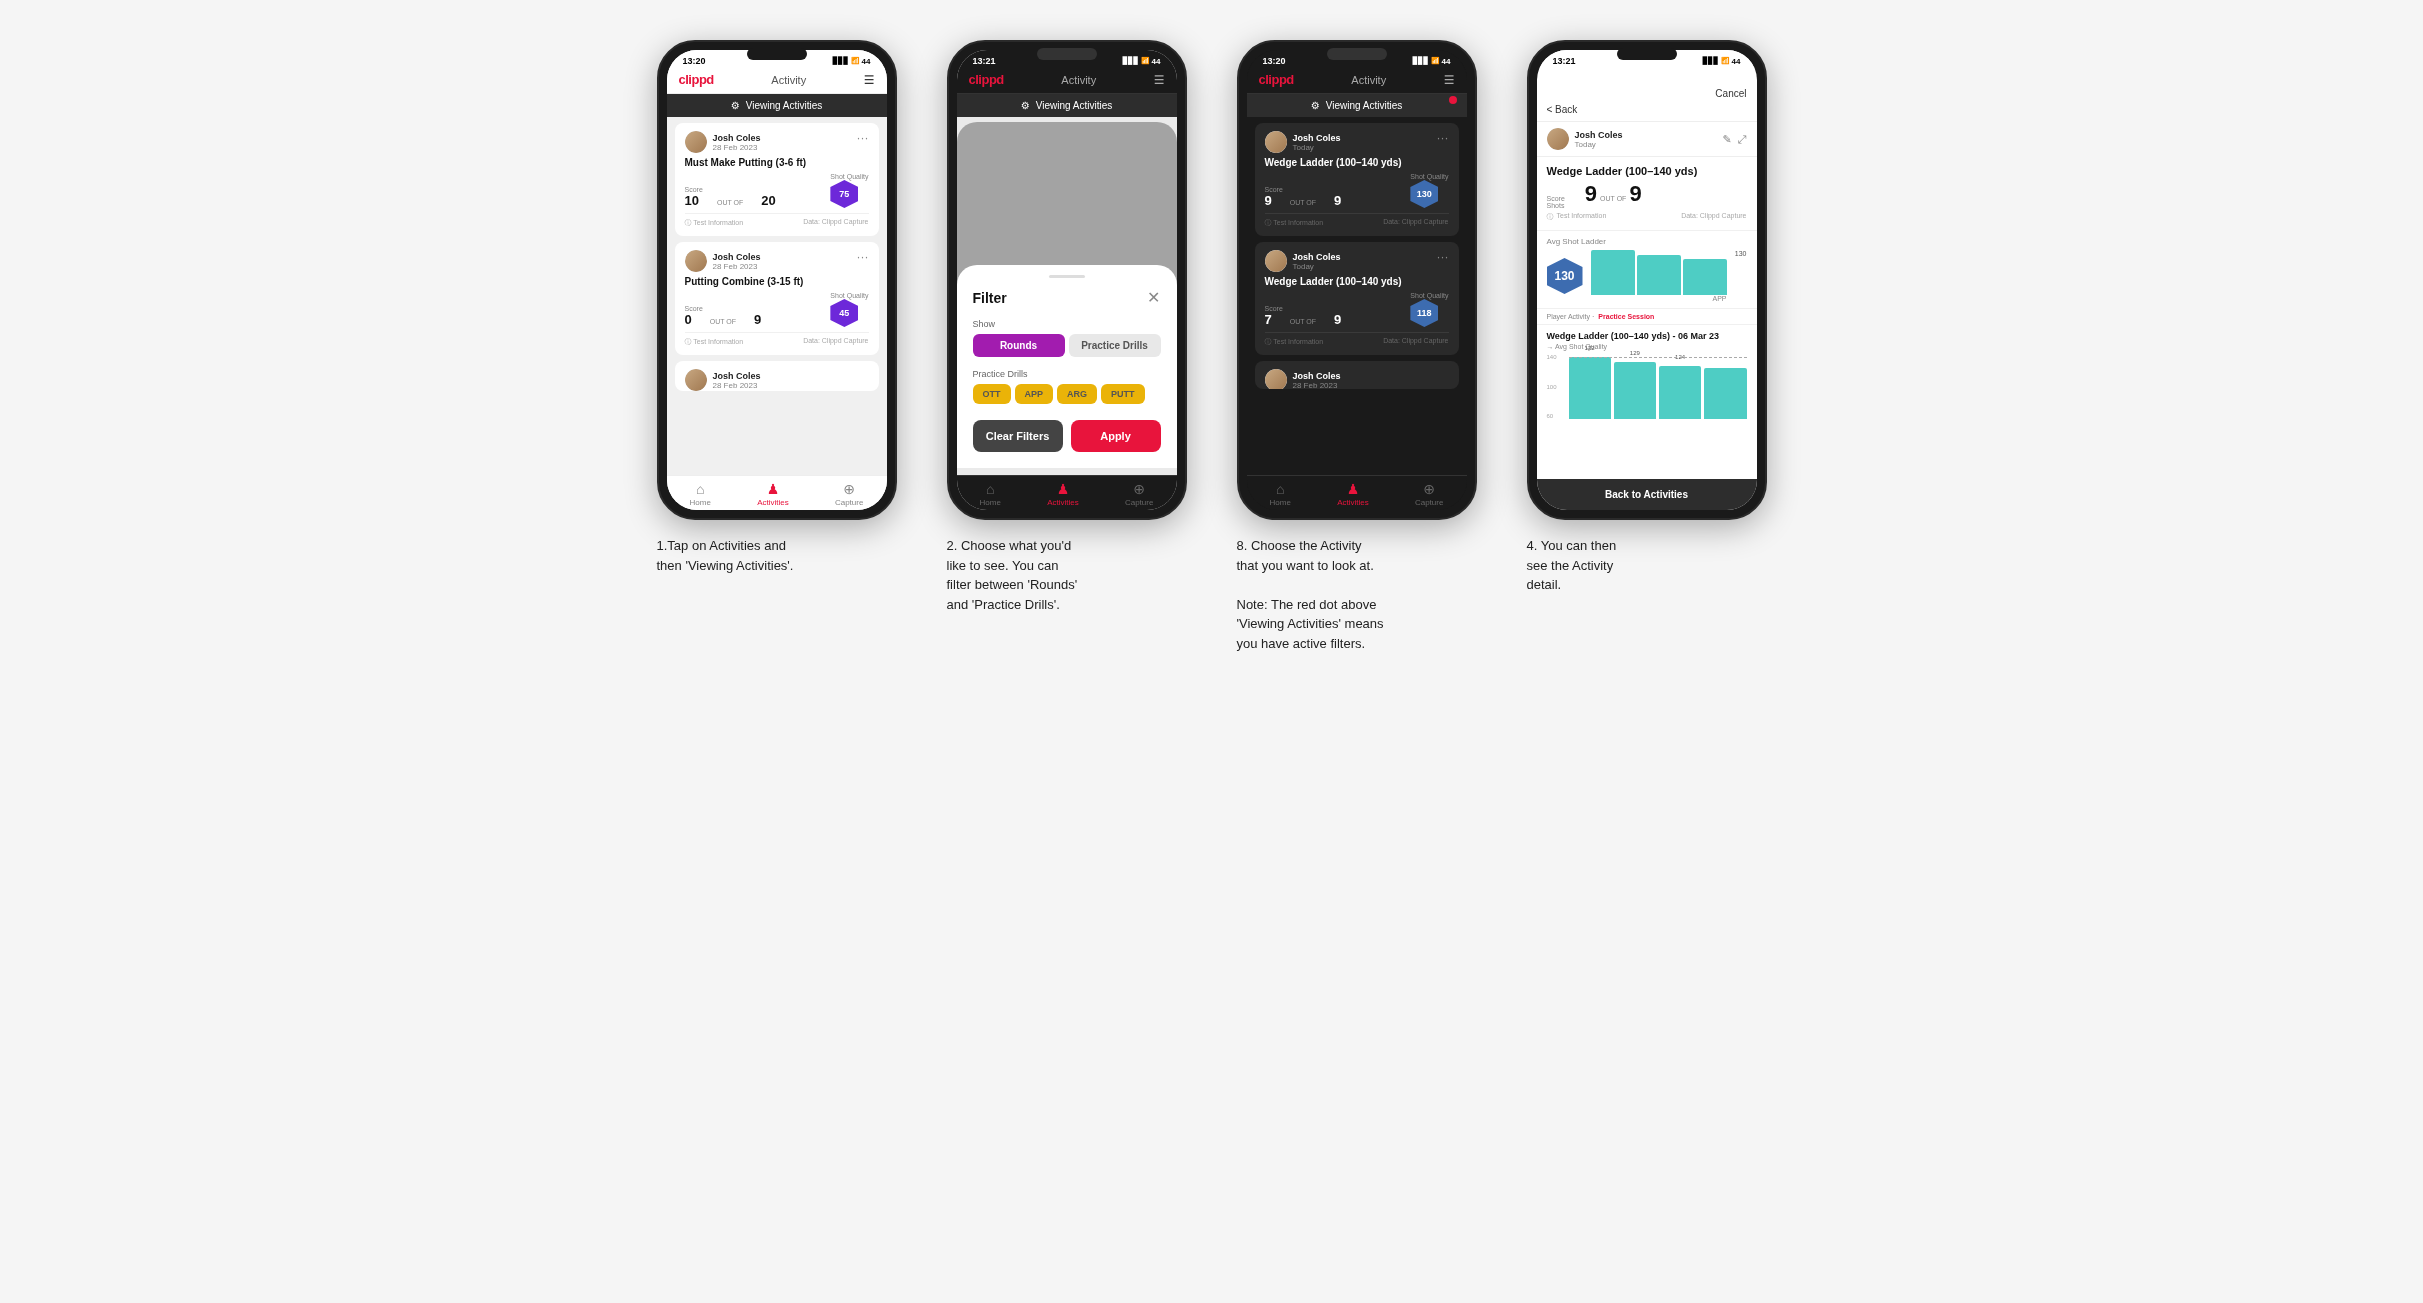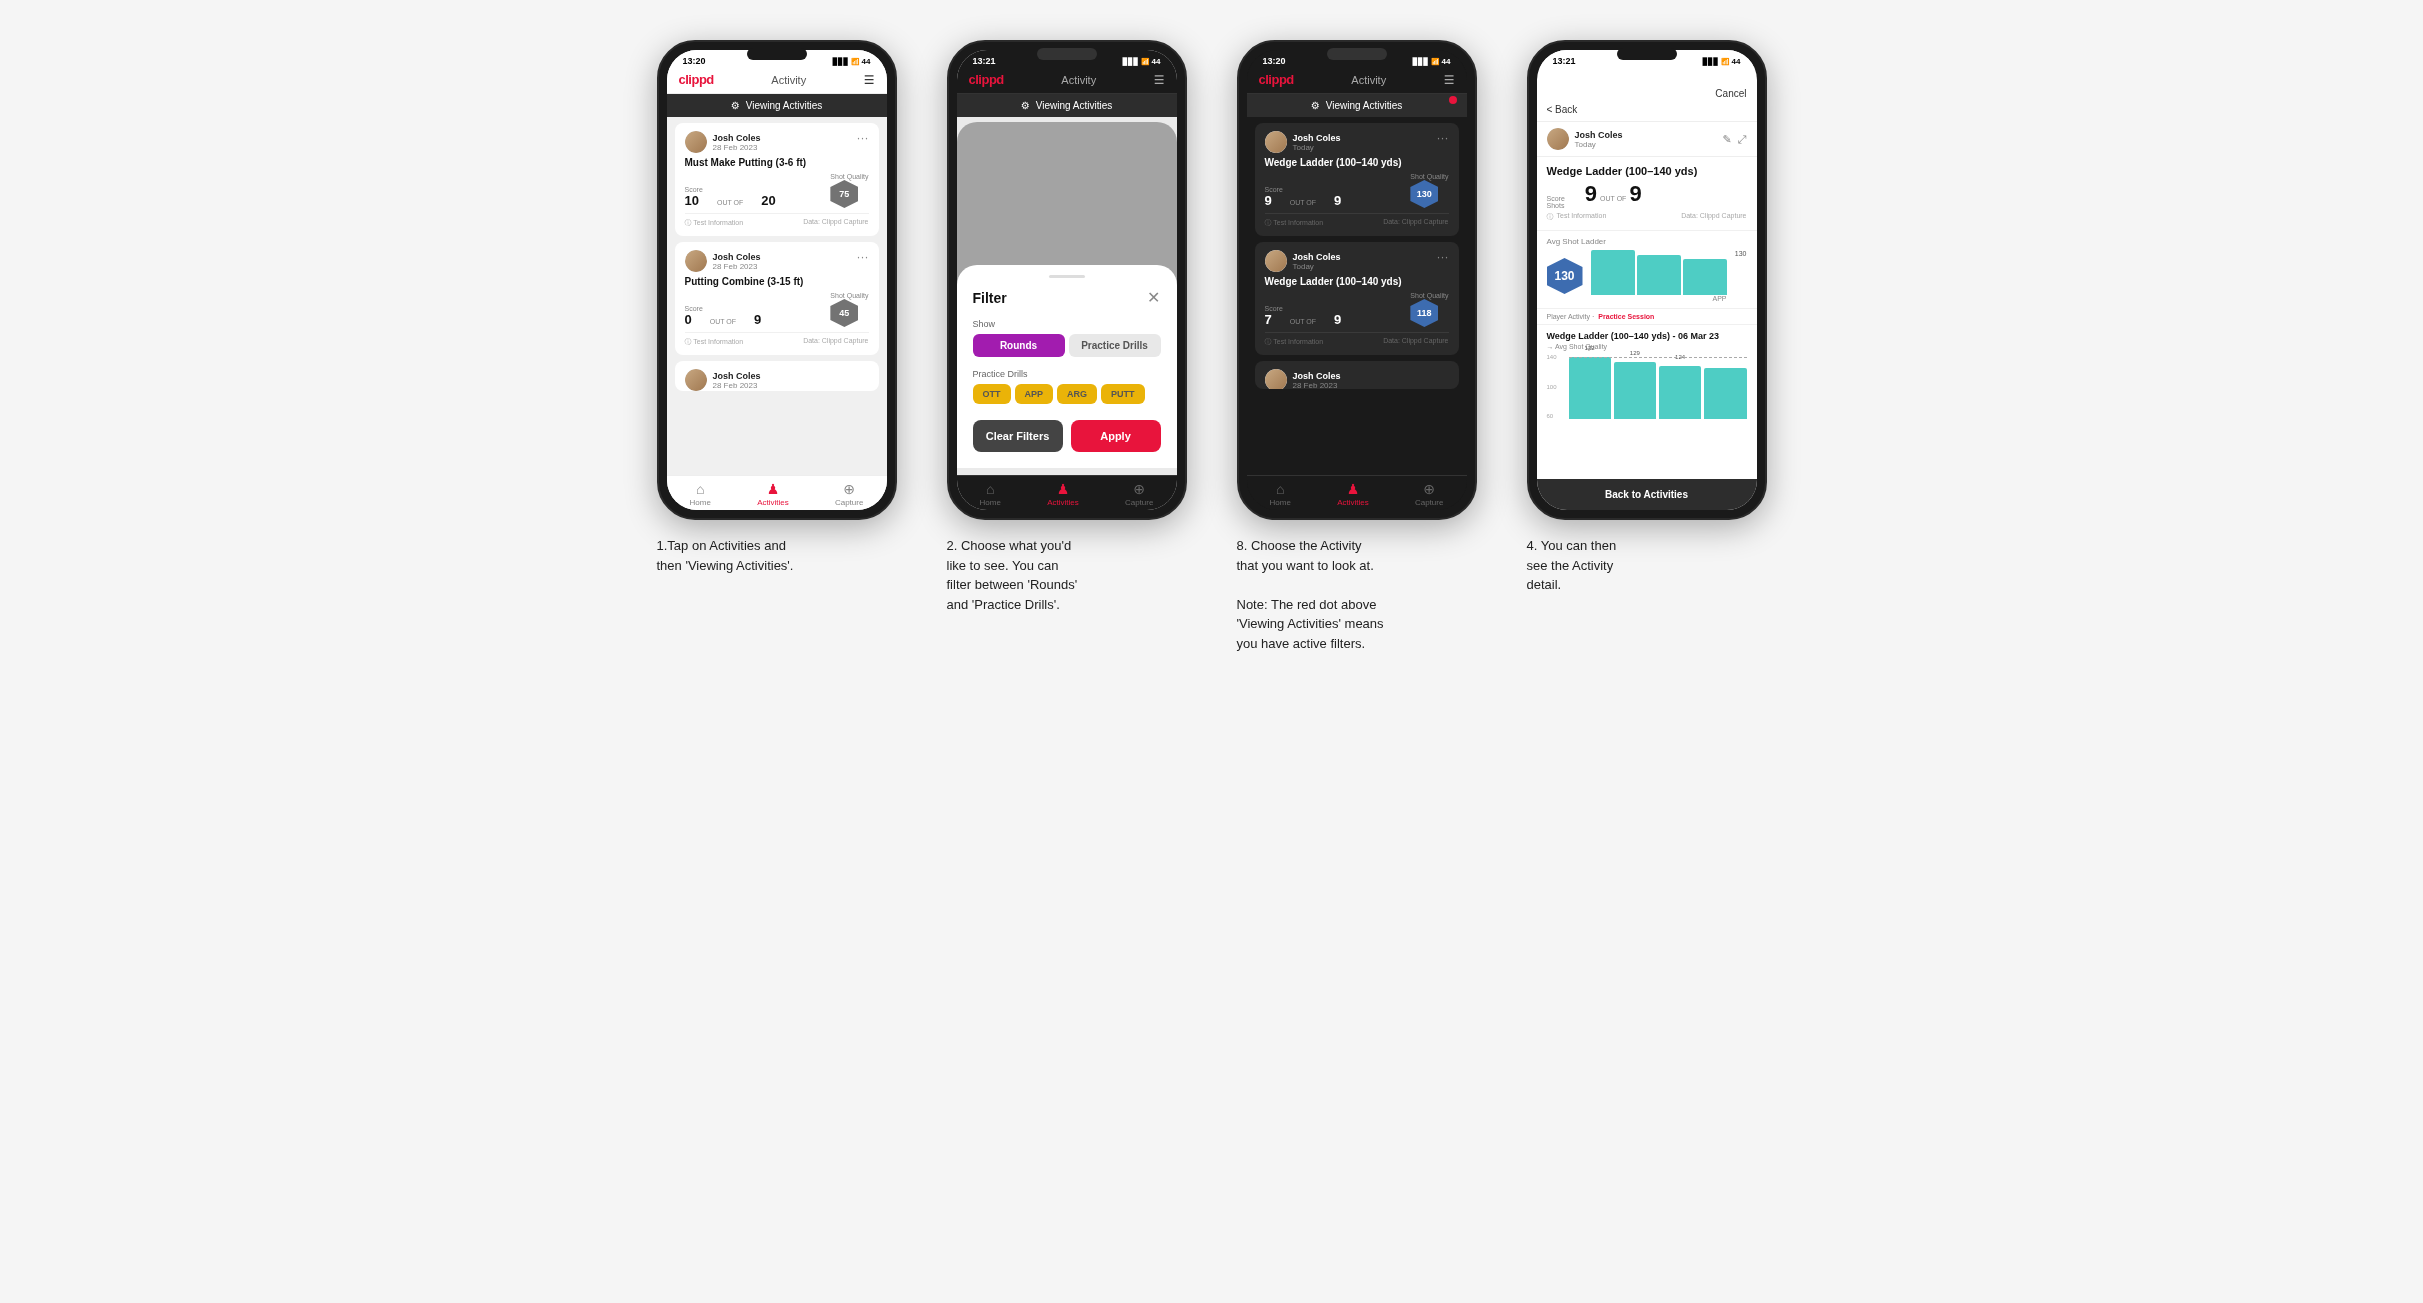--- a/index.html
+++ b/index.html
@@ -40,21 +40,21 @@
       background: #fff;
       border-radius: 30px;
       overflow: hidden;
       display: flex;
       flex-direction: column;
     }
     .notch-bar {
       background: #fff;
       display: flex;
       justify-content: space-between;
-      align-items: flex-end;
+      align-items: center;
       padding: 6px 16px 2px;
       font-size: 9px;
       font-weight: 600;
     }
     .status-time { font-size: 9px; font-weight: 700; color: #000; }
     .status-icons { display: flex; gap: 2px; align-items: center; font-size: 7px; color: #000; }
     .app-header {
       background: #fff;
       display: flex;
       justify-content: space-between;
@@ -136,21 +136,21 @@
     .three-dots { font-size: 12px; color: #888; cursor: pointer; }
     .activity-title { font-size: 10px; font-weight: 700; color: #111; margin-bottom: 5px; }
     .stats-row { display: flex; gap: 8px; align-items: flex-end; }
     .stat-group { display: flex; flex-direction: column; }
     .stat-label { font-size: 7px; color: #888; }
     .stat-value { font-size: 13px; font-weight: 700; color: #111; }
     .stat-outof { font-size: 7px; color: #888; display: inline; margin: 0 2px; }
     .shot-quality-hex {
       width: 28px;
       height: 28px;
-      background: #737373;
+      background: #6d28d9;
       clip-path: polygon(50% 0%, 100% 25%, 100% 75%, 50% 100%, 0% 75%, 0% 25%);
       display: flex;
       align-items: center;
       justify-content: center;
       color: #fff;
       font-size: 9px;
       font-weight: 700;
     }
     .card-footer {
       display: flex;

